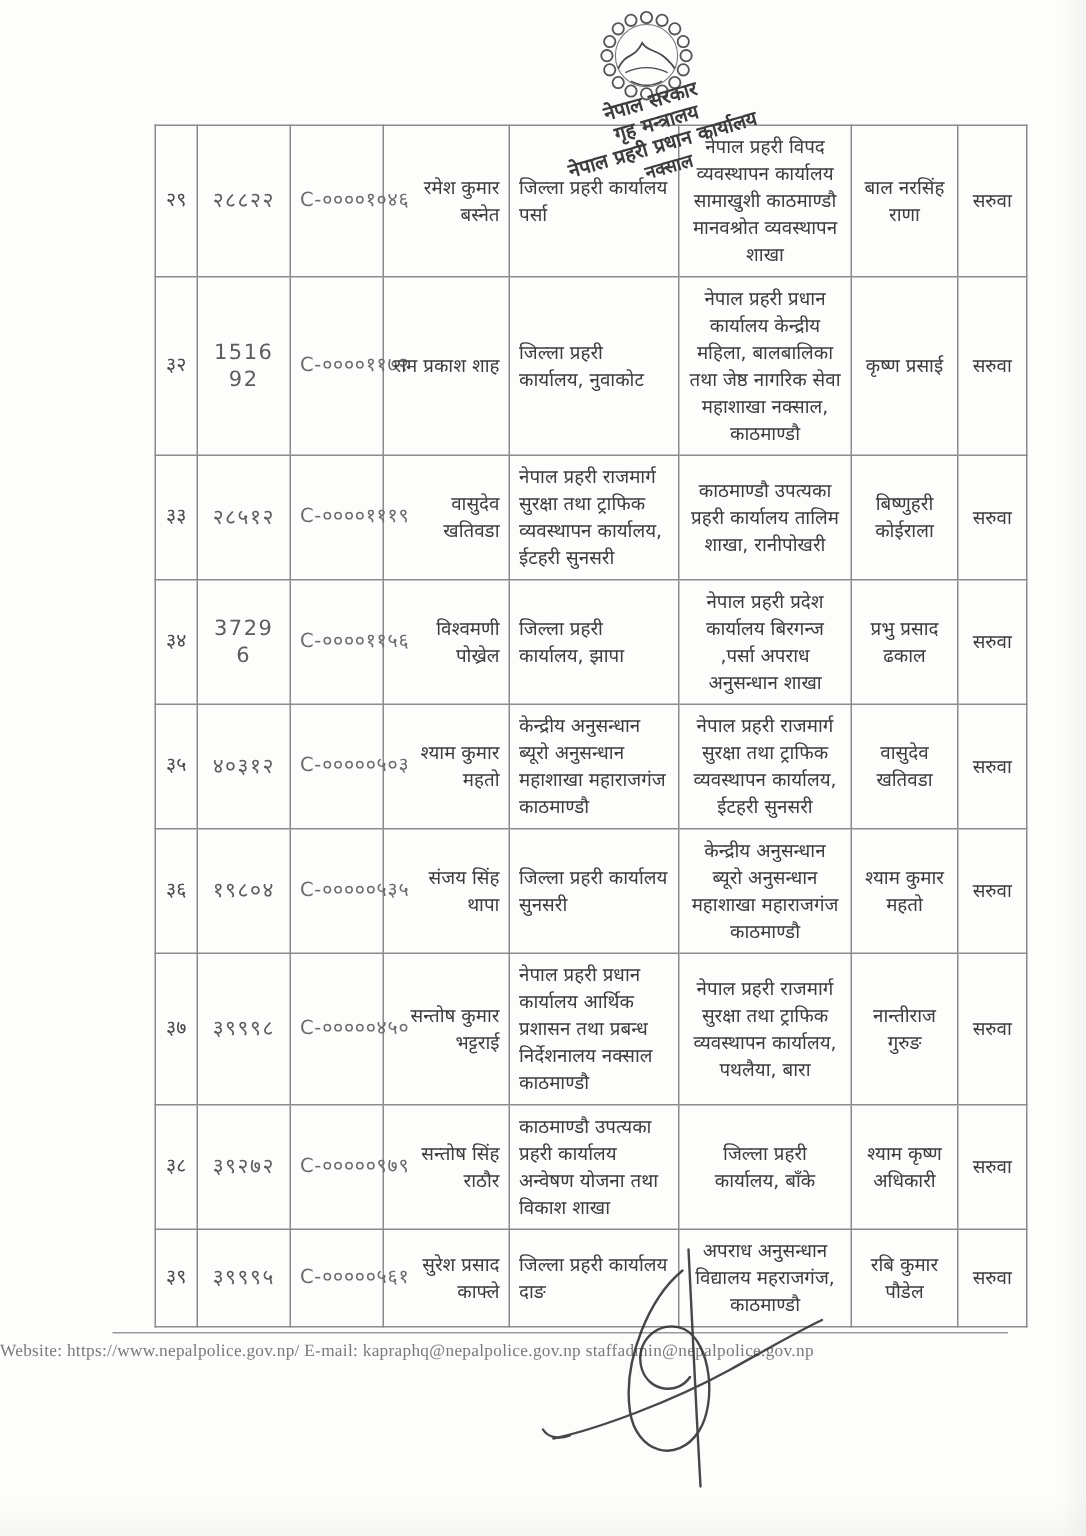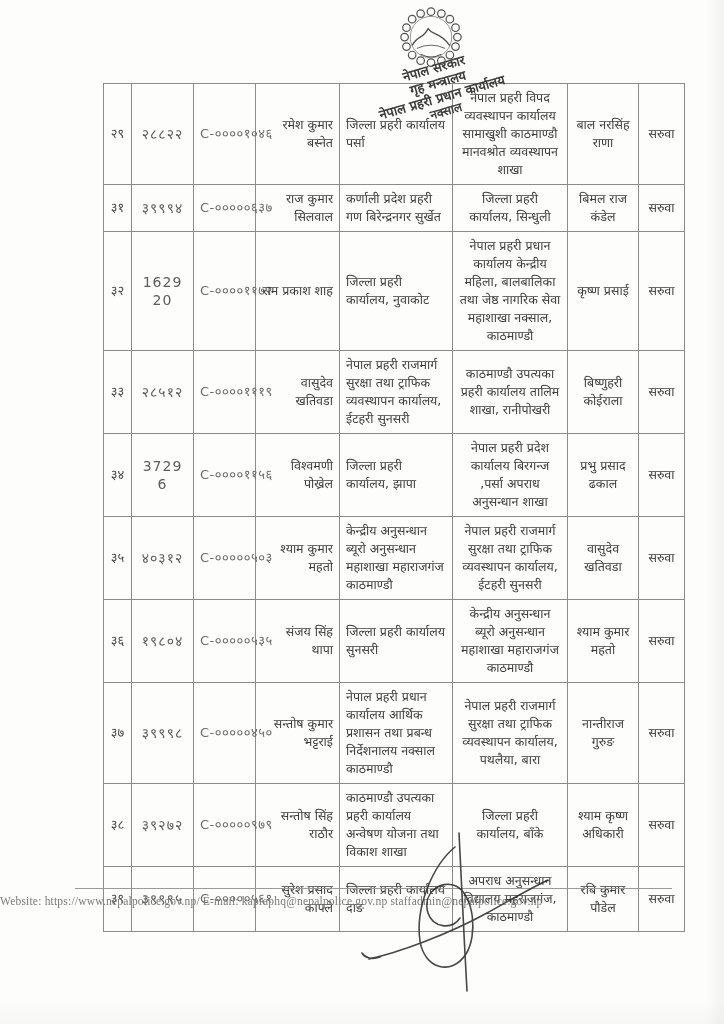--- a/index.html
+++ b/index.html
@@ -128,32 +128,22 @@
     <td class="c-sn">२९</td>
     <td class="c-emp">२८८२२</td>
     <td class="c-code">C-००००१०४६</td>
     <td class="c-name">रमेश कुमार बस्नेत</td>
     <td class="c-off1">जिल्ला प्रहरी कार्यालय पर्सा</td>
     <td class="c-off2">नेपाल प्रहरी विपद व्यवस्थापन कार्यालय सामाखुशी काठमाण्डौ मानवश्रोत व्यवस्थापन शाखा</td>
     <td class="c-reco">बाल नरसिंह राणा</td>
     <td class="c-act">सरुवा</td>
   </tr>
       <tr>
-    <td class="c-sn">३१</td>
-    <td class="c-emp">३९९९४</td>
-    <td class="c-code">C-०००००६३७</td>
-    <td class="c-name">राज कुमार सिलवाल</td>
-    <td class="c-off1">कर्णाली प्रदेश प्रहरी गण बिरेन्द्रनगर सुर्खेत</td>
-    <td class="c-off2">जिल्ला प्रहरी कार्यालय, सिन्धुली</td>
-    <td class="c-reco">बिमल राज कंडेल</td>
-    <td class="c-act">सरुवा</td>
-  </tr>
-      <tr>
     <td class="c-sn">३२</td>
-    <td class="c-emp">162920</td>
+    <td class="c-emp">151692</td>
     <td class="c-code">C-००००११७२</td>
     <td class="c-name">राम प्रकाश शाह</td>
     <td class="c-off1">जिल्ला प्रहरी कार्यालय, नुवाकोट</td>
     <td class="c-off2">नेपाल प्रहरी प्रधान कार्यालय केन्द्रीय महिला, बालबालिका तथा जेष्ठ नागरिक सेवा महाशाखा नक्साल, काठमाण्डौ</td>
     <td class="c-reco">कृष्ण प्रसाई</td>
     <td class="c-act">सरुवा</td>
   </tr>
       <tr>
     <td class="c-sn">३३</td>
     <td class="c-emp">२८५१२</td>

